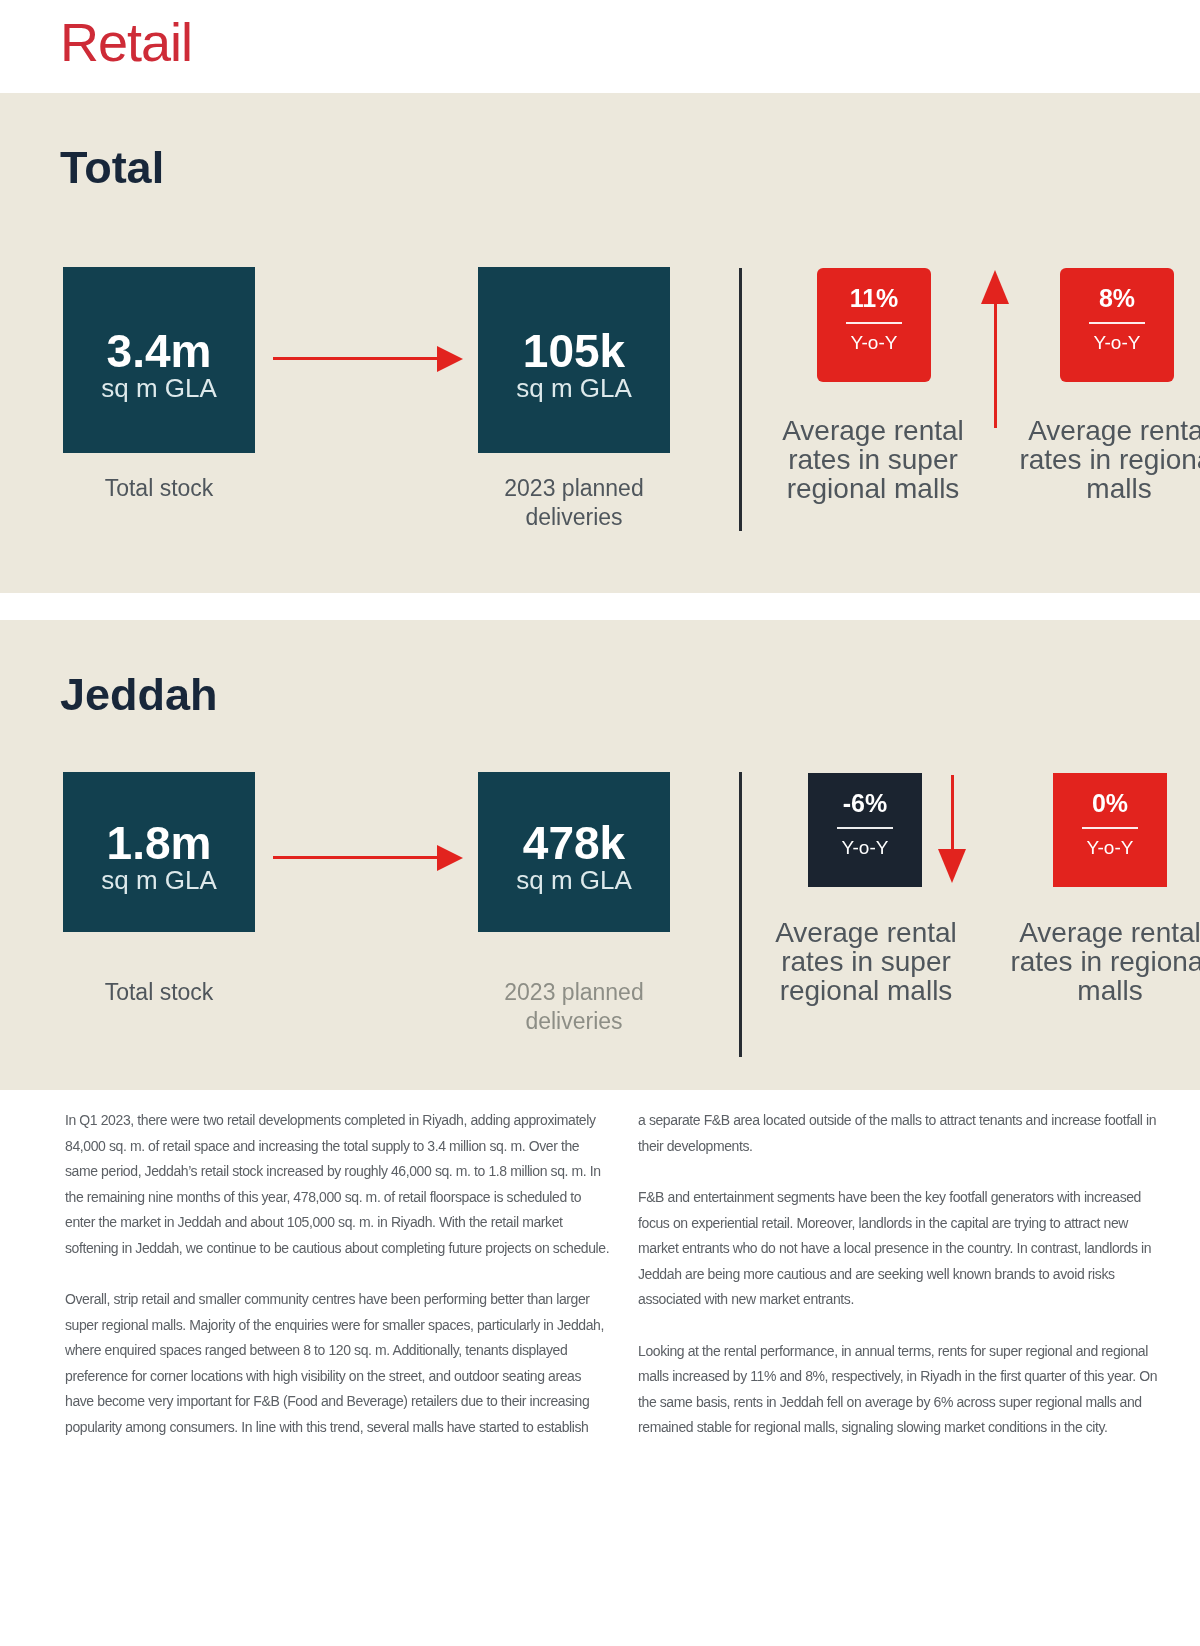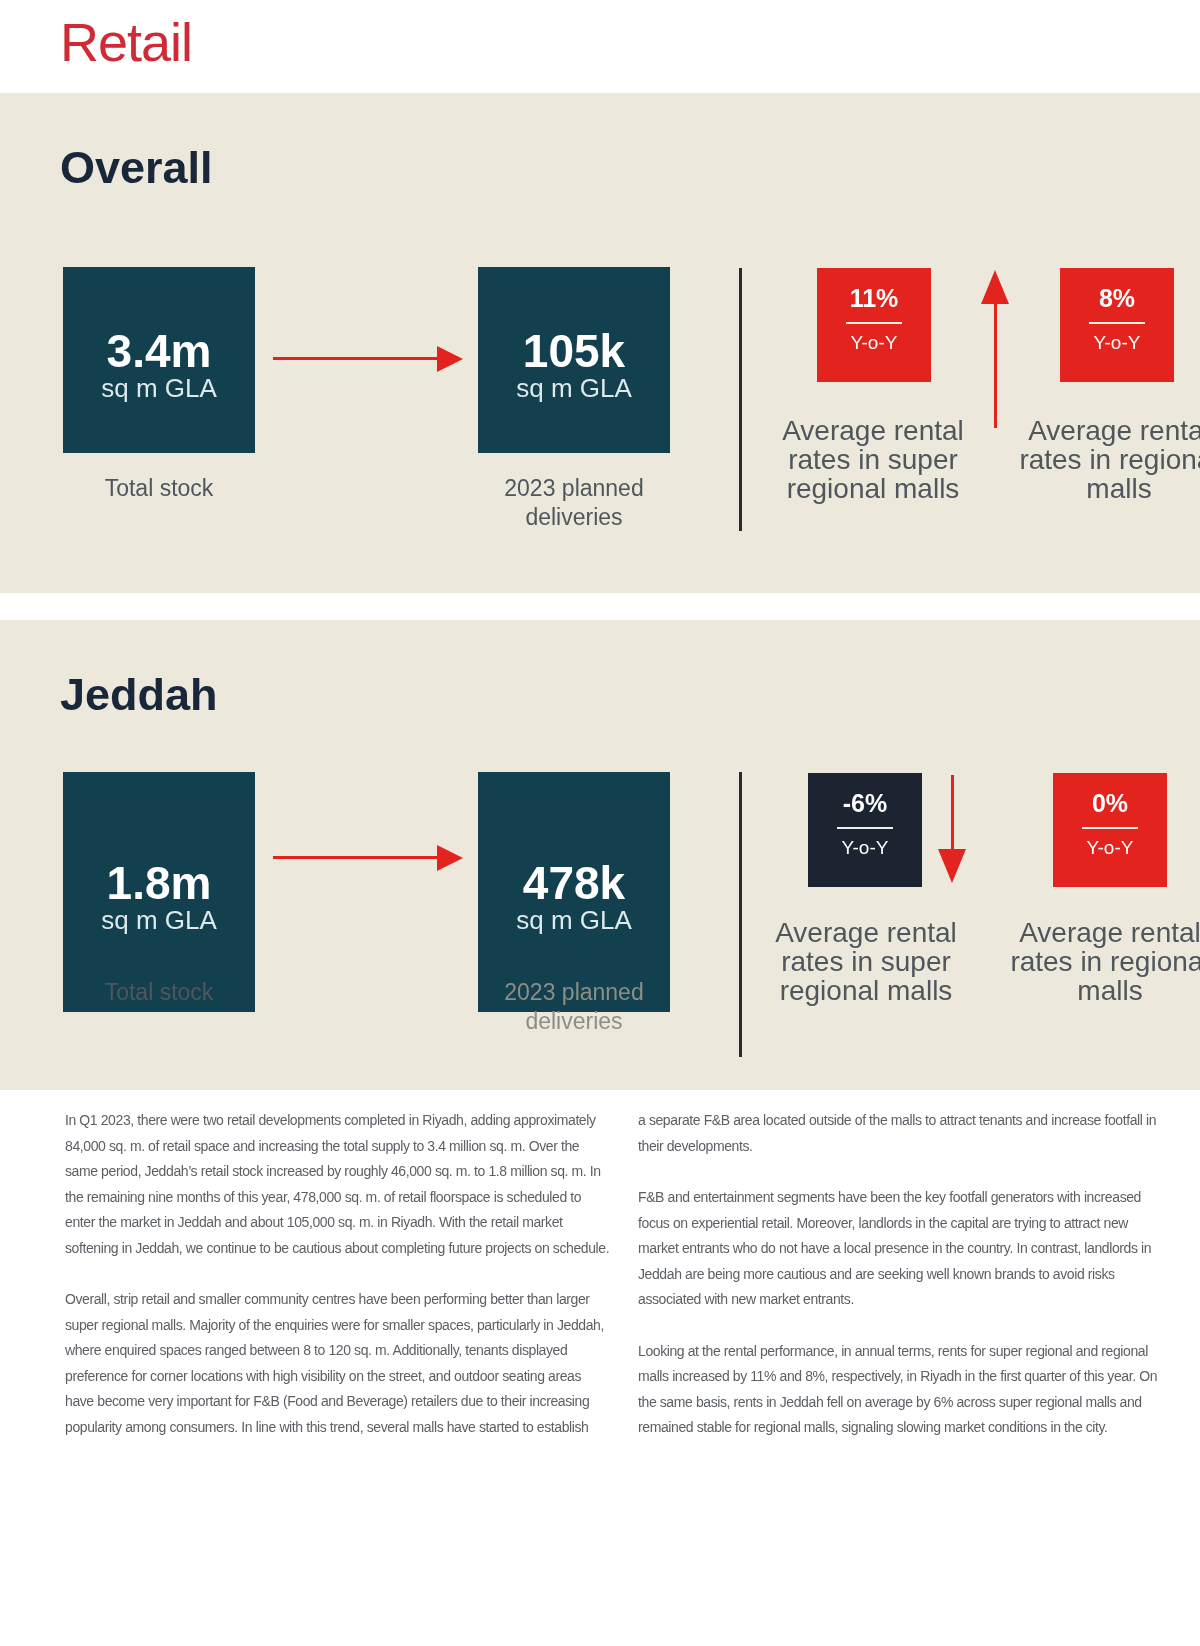--- a/index.html
+++ b/index.html
@@ -55,21 +55,21 @@
     color: #ffffff;
     display: flex;
     flex-direction: column;
     align-items: center;
     justify-content: center;
     text-align: center;
     padding-top: 8px;
     box-sizing: border-box;
   }
   .riyadh .stat-box { top: 174px; height: 186px; text-align: right; }
-  .jeddah .stat-box { top: 152px; height: 240px; }
+  .jeddah .stat-box { top: 152px; height: 160px; }
   .stat-box.first  { left: 63px; }
   .stat-box.second { left: 478px; }
   .stat-value { font-size: 46px; font-weight: 700; line-height: 1.05; }
   .stat-unit  { font-size: 26px; color: #DDE9EB; line-height: 1; }
 
   
   .stat-label {
     position: absolute;
     width: 240px;
     text-align: center;
@@ -118,21 +118,21 @@
   .rental-box {
     position: absolute;
     width: 114px;
     height: 114px;
     background: #E2231E;
     color: #ffffff;
     text-align: center;
     box-sizing: border-box;
   }
   .rental-box.navy { background: #1B2430; }
-  .riyadh .rental-box { top: 175px; }
+  .riyadh .rental-box { top: 175px; border-radius: 6px; }
   .jeddah .rental-box { top: 153px; }
   .riyadh .rental-box.a { left: 817px; }
   .riyadh .rental-box.b { left: 1060px; }
   .jeddah .rental-box.a { left: 808px; }
   .jeddah .rental-box.b { left: 1053px; }
   .rental-value  { font-size: 25px; font-weight: 700; margin-top: 17px; line-height: 1.1; }
   .yoy-line      { width: 56px; height: 2px; background: #ffffff; opacity: .92; margin: 9px auto 8px; }
   .rental-period { font-size: 19px; }
 
   
@@ -194,21 +194,21 @@
   .col p { margin: 0 0 26px 0; }
 </style>
 </head>
 <body>
 
 <div class="page">
 
   <h1 class="page-title">Retail</h1>
 
   <section class="band riyadh">
-    <h2 class="city">Overall</h2>
+    <h2 class="city">Total</h2>
 
     <div class="stat-box first">
       <div class="stat-value">3.4m</div>
       <div class="stat-unit">sq m GLA</div>
     </div>
 
     <div class="conn-arrow"></div>
 
     <div class="stat-box second">
       <div class="stat-value">105k</div>

